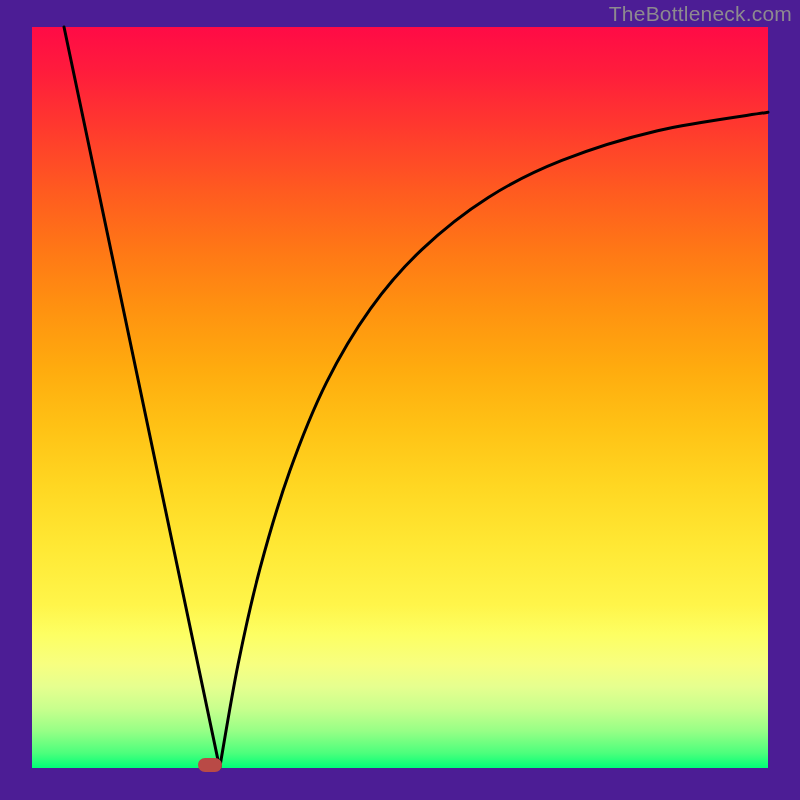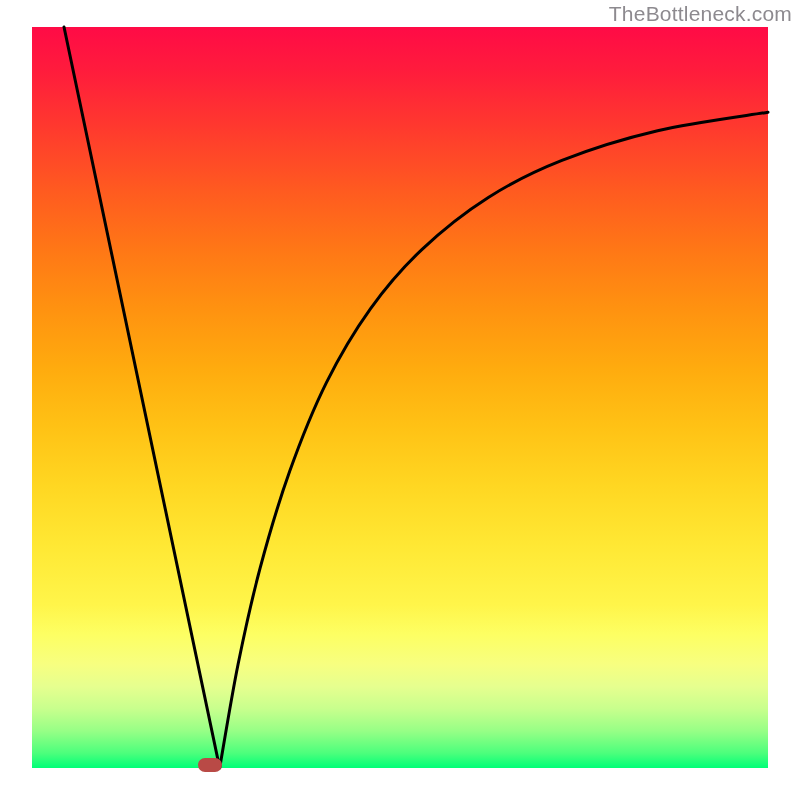--- a/index.html
+++ b/index.html
@@ -10,21 +10,21 @@
     background: #000;
     overflow: hidden;
     font-family: Arial, Helvetica, sans-serif;
   }
   .frame {
     position: absolute;
     top: 0;
     left: 0;
     width: 800px;
     height: 800px;
-    background: #ffffff;
+    background: #4c1d95;
   }
   .plot-area {
     position: absolute;
     background: linear-gradient(
       to bottom,
       #ff0b46 0%,
       #ff1c3c 6%,
       #ff3b2d 14%,
       #ff5a20 22%,
       #ff7716 30%,

